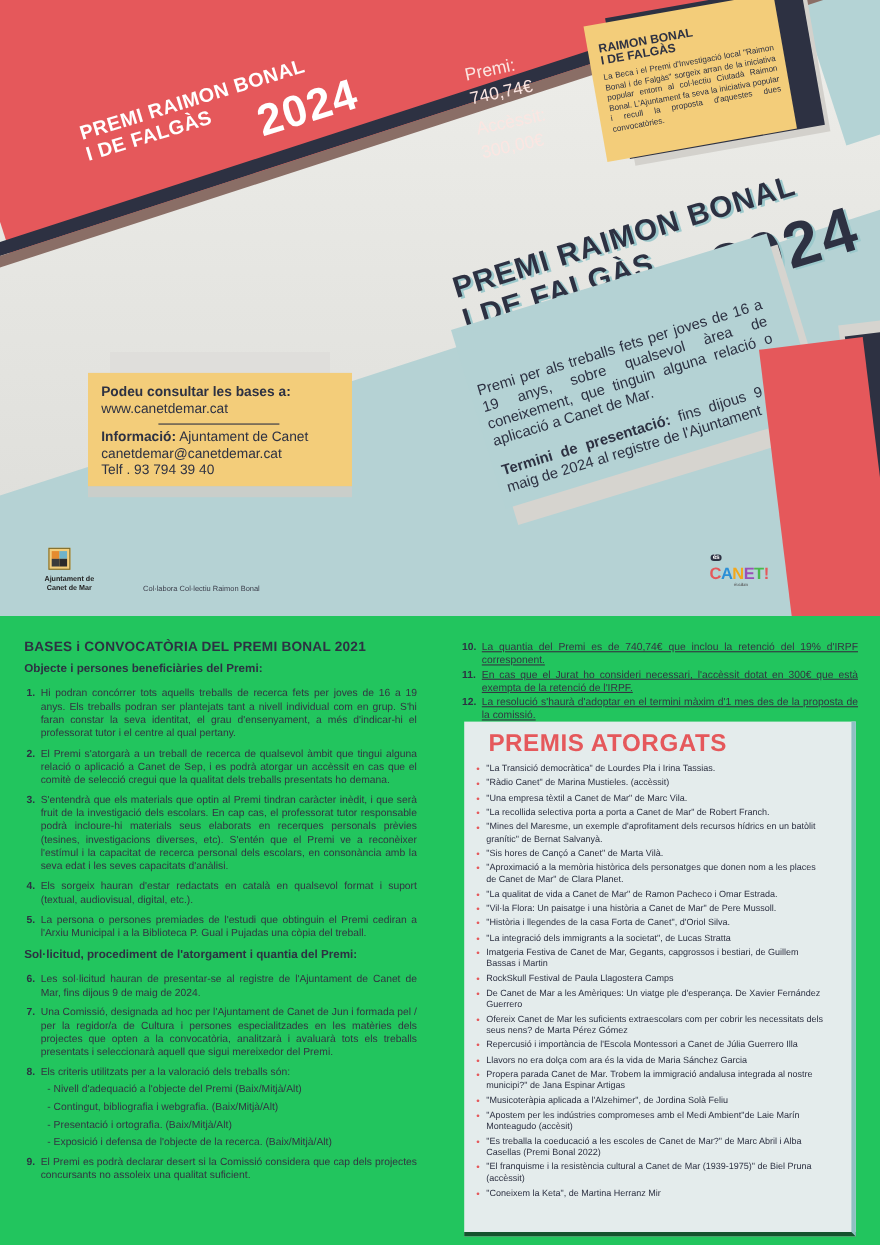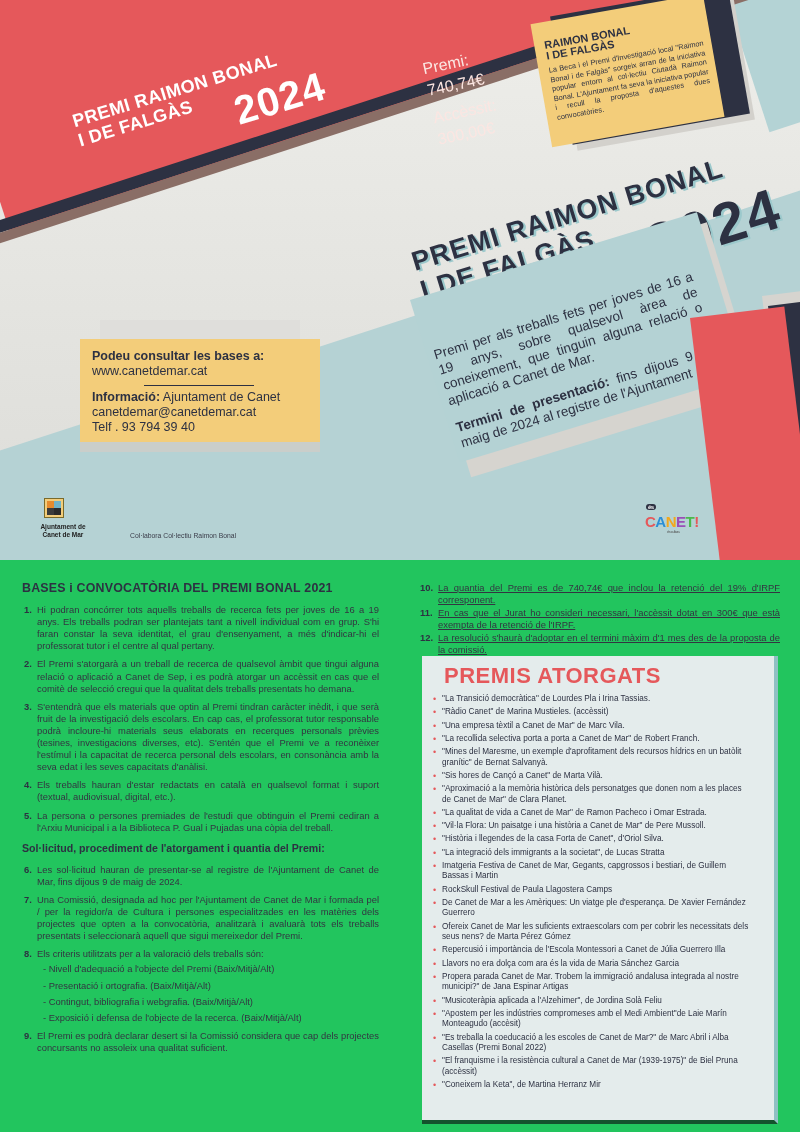--- a/index.html
+++ b/index.html
@@ -185,36 +185,37 @@
   <div class="logo-canet">
     <span class="es">és</span>
     <span class="c">C</span><span class="a">A</span><span class="n">N</span><span class="e">E</span><span class="t">T</span><span class="x">!</span>
     <span class="tag">és cultura</span>
   </div>
 </div>
 
 <div class="doc">
   <div class="col-left">
     <h1>BASES i CONVOCATÒRIA DEL PREMI BONAL 2021</h1>
+    <h2>Objecte i persones beneficiàries del Premi:</h2>
     <ol>
       <li><span class="num">1.</span><span>Hi podran concórrer tots aquells treballs de recerca fets per joves de 16 a 19 anys. Els treballs podran ser plantejats tant a nivell individual com en grup. S'hi faran constar la seva identitat, el grau d'ensenyament, a més d'indicar-hi el professorat tutor i el centre al qual pertany.</span></li>
       <li><span class="num">2.</span><span>El Premi s'atorgarà a un treball de recerca de qualsevol àmbit que tingui alguna relació o aplicació a Canet de Sep, i es podrà atorgar un accèssit en cas que el comitè de selecció cregui que la qualitat dels treballs presentats ho demana.</span></li>
       <li><span class="num">3.</span><span>S'entendrà que els materials que optin al Premi tindran caràcter inèdit, i que serà fruit de la investigació dels escolars. En cap cas, el professorat tutor responsable podrà incloure-hi materials seus elaborats en recerques personals prèvies (tesines, investigacions diverses, etc). S'entén que el Premi ve a reconèixer l'estímul i la capacitat de recerca personal dels escolars, en consonància amb la seva edat i les seves capacitats d'anàlisi.</span></li>
-      <li><span class="num">4.</span><span>Els treballs hauran d'estar redactats en català en qualsevol format i suport (textual, audiovisual, digital, etc.).</span></li>
+      <li><span class="num">4.</span><span>Els sorgeix hauran d'estar redactats en català en qualsevol format i suport (textual, audiovisual, digital, etc.).</span></li>
       <li><span class="num">5.</span><span>La persona o persones premiades de l'estudi que obtinguin el Premi cediran a l'Arxiu Municipal i a la Biblioteca P. Gual i Pujadas una còpia del treball.</span></li>
     </ol>
     <h2>Sol·licitud, procediment de l'atorgament i quantia del Premi:</h2>
     <ol>
       <li><span class="num">6.</span><span>Les sol·licitud hauran de presentar-se al registre de l'Ajuntament de Canet de Mar, fins dijous 9 de maig de 2024.</span></li>
-      <li><span class="num">7.</span><span>Una Comissió, designada ad hoc per l'Ajuntament de Canet de Mar i formada pel / per la regidor/a de Cultura i persones especialitzades en les matèries dels projectes que opten a la convocatòria, analitzarà i avaluarà tots els treballs presentats i seleccionarà aquell que sigui mereixedor del Premi.</span></li>
+      <li><span class="num">7.</span><span>Una Comissió, designada ad hoc per l'Ajuntament de Canet de Jun i formada pel / per la regidor/a de Cultura i persones especialitzades en les matèries dels projectes que opten a la convocatòria, analitzarà i avaluarà tots els treballs presentats i seleccionarà aquell que sigui mereixedor del Premi.</span></li>
       <li><span class="num">8.</span><span>Els criteris utilitzats per a la valoració dels treballs són:</span>
         <div class="sub">
           <div>- Nivell d'adequació a l'objecte del Premi (Baix/Mitjà/Alt)</div>
+          <div>- Contingut, bibliografia i webgrafia. (Baix/Mitjà/Alt)</div>
           <div>- Presentació i ortografia. (Baix/Mitjà/Alt)</div>
-          <div>- Contingut, bibliografia i webgrafia. (Baix/Mitjà/Alt)</div>
           <div>- Exposició i defensa de l'objecte de la recerca. (Baix/Mitjà/Alt)</div>
         </div>
       </li>
       <li><span class="num">9.</span><span>El Premi es podrà declarar desert si la Comissió considera que cap dels projectes concursants no assoleix una qualitat suficient.</span></li>
     </ol>
   </div>
 
   <div class="col-right">
     <ol>
       <li><span class="num">10.</span><span>La quantia del Premi es de 740,74€ que inclou la retenció del 19% d'IRPF corresponent.</span></li>

